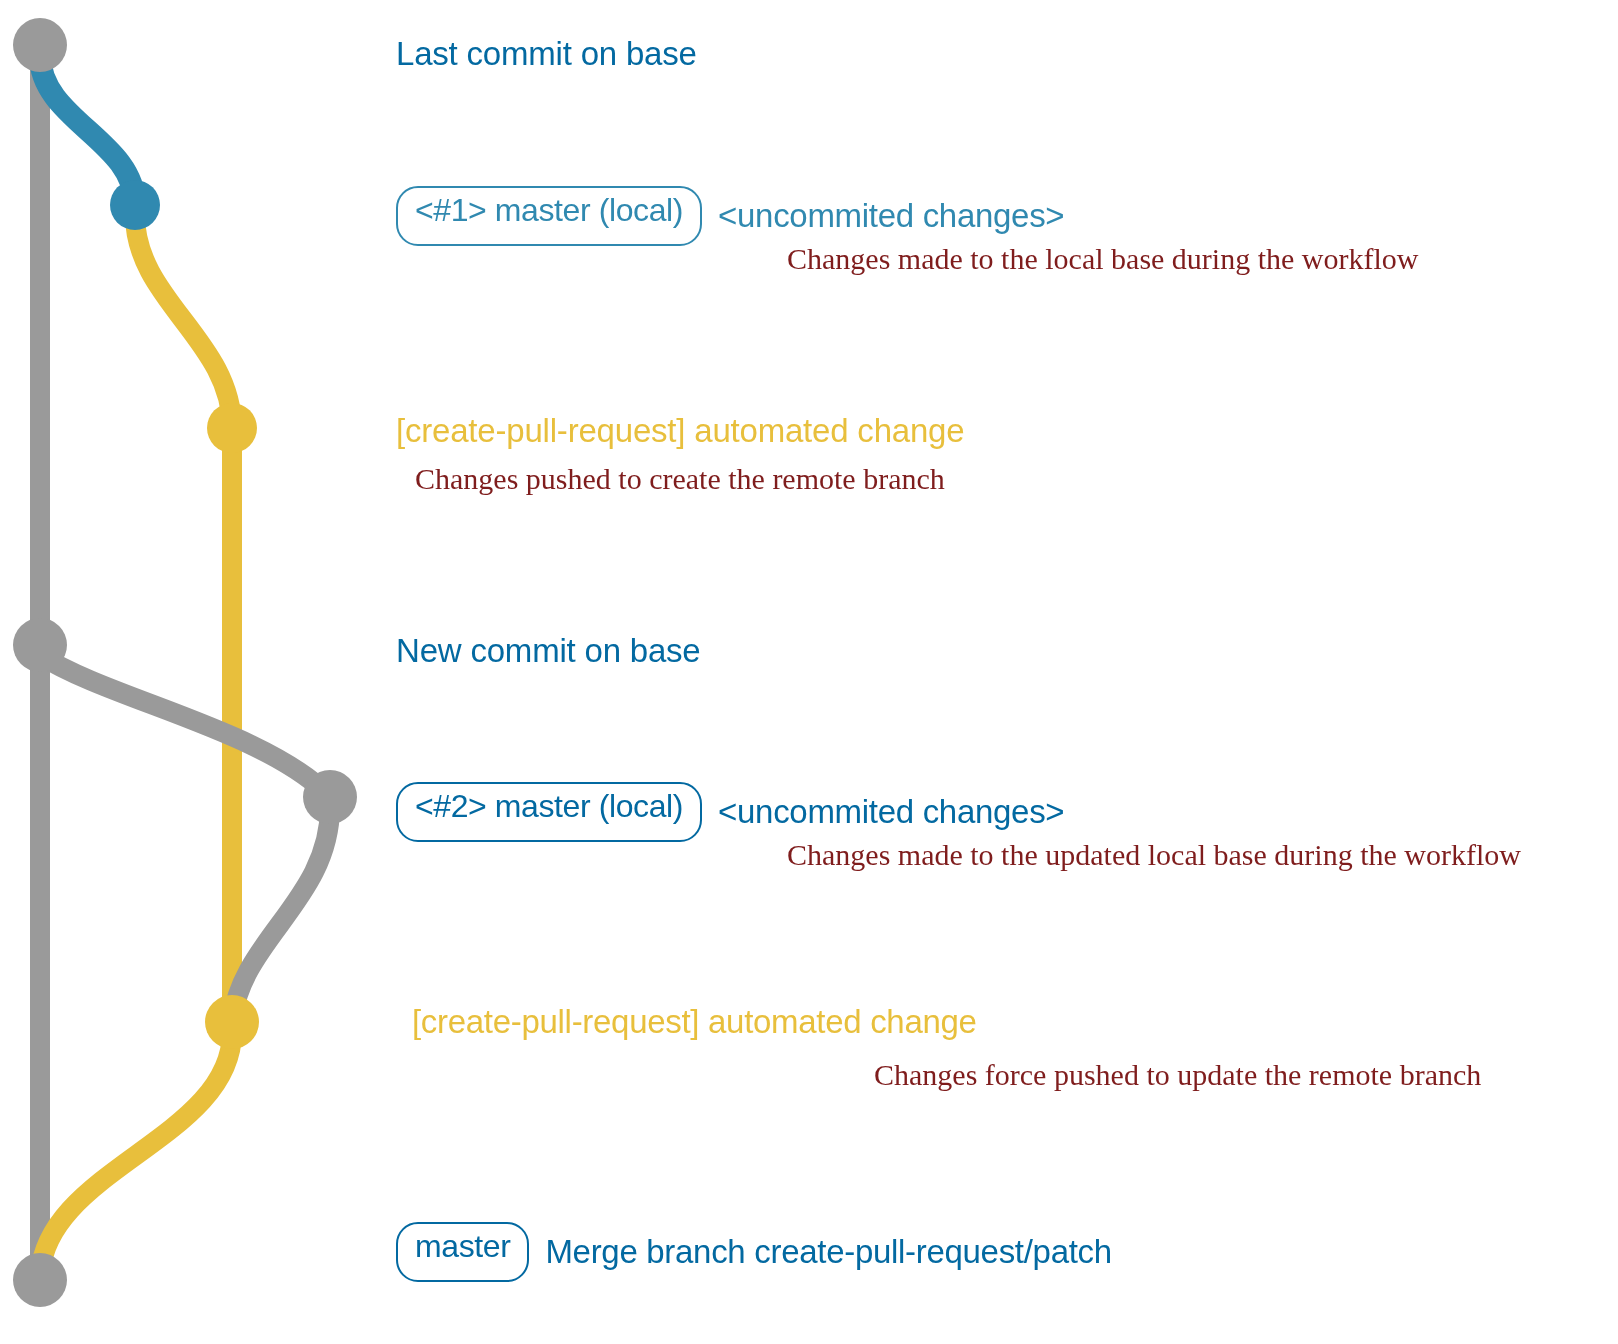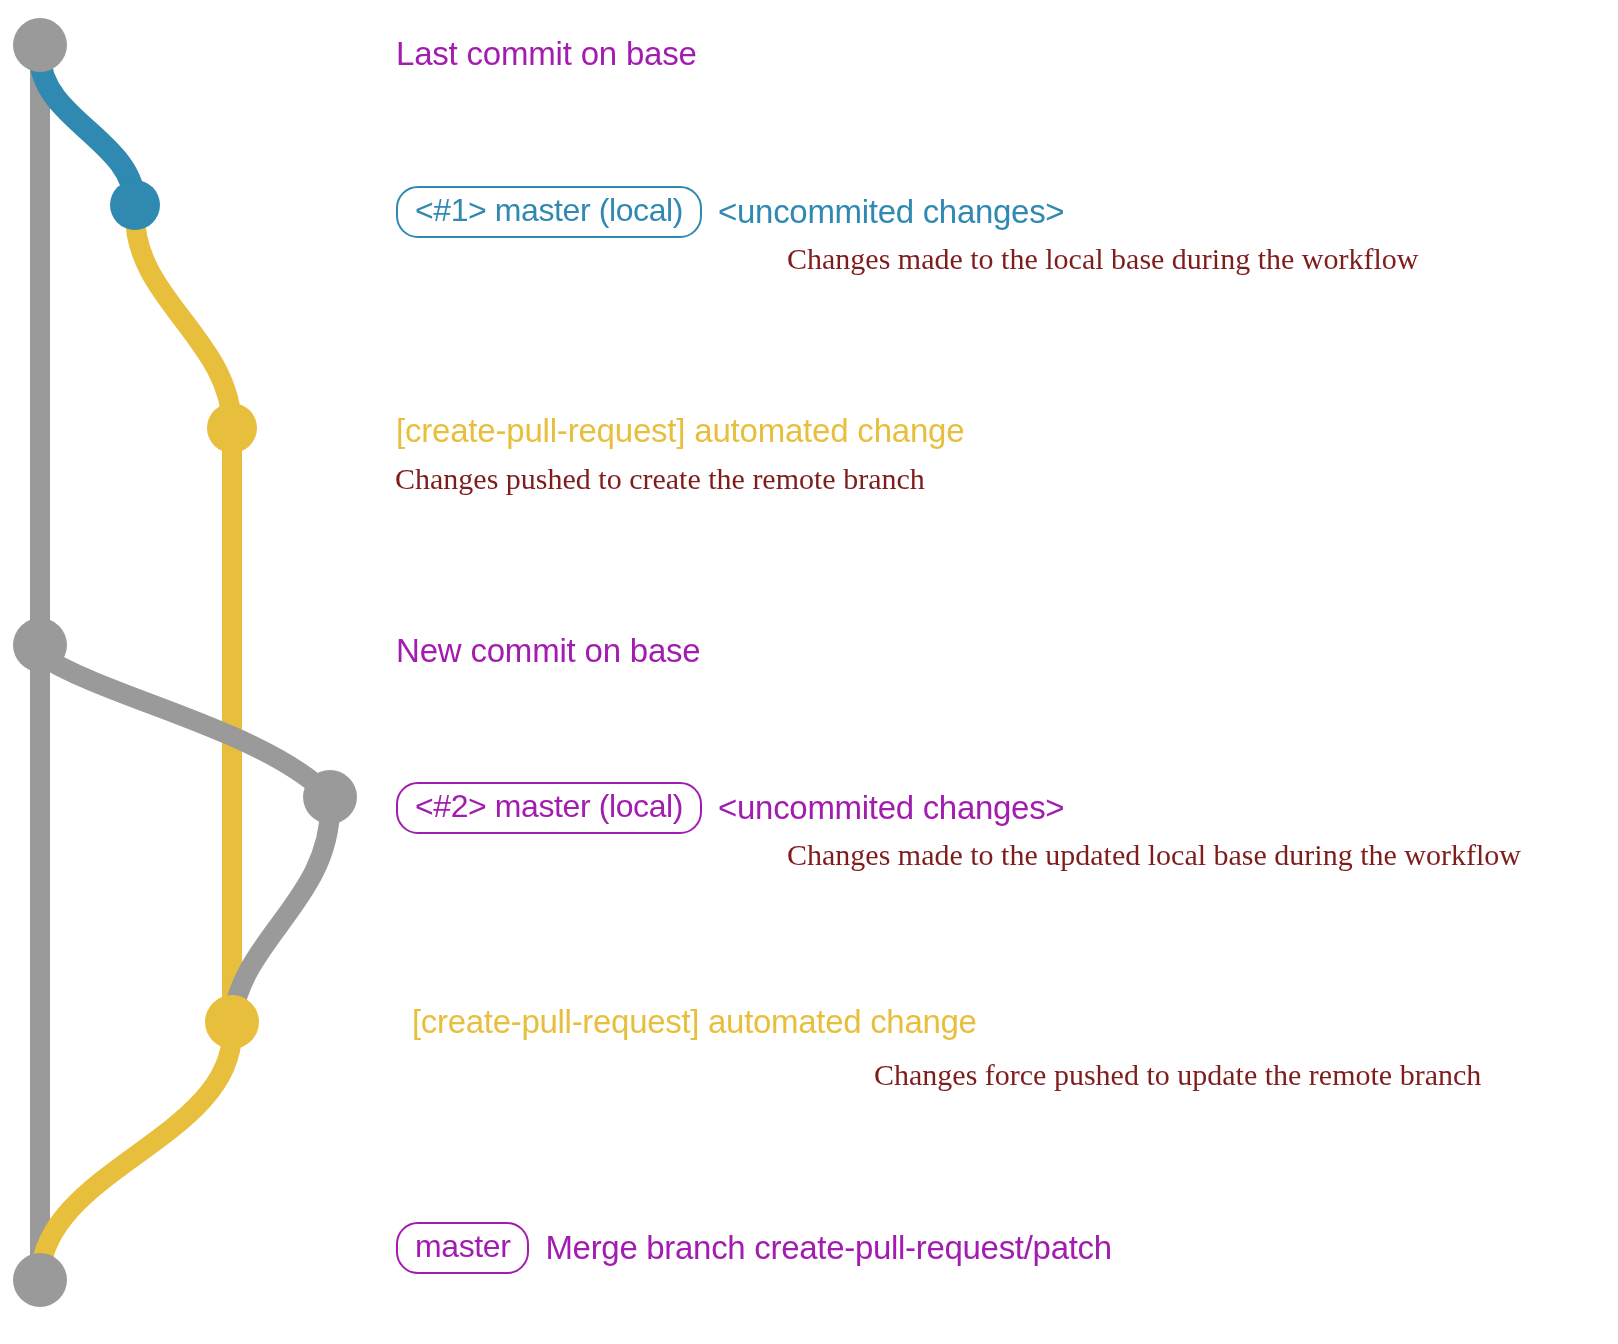--- a/index.html
+++ b/index.html
@@ -37,21 +37,21 @@
   }
   .plain-title {
     font-family: "Liberation Sans", sans-serif;
     font-size: 33px;
     letter-spacing: -0.2px;
   }
   .pill {
     display: inline-block;
     border: 2px solid currentColor;
     border-radius: 22px;
-    padding: 6px 17px 8px 17px;
+    padding: 6px 17px 16px 17px;
     font-family: "Liberation Sans", sans-serif;
     font-size: 32px;
     line-height: 1.05;
     letter-spacing: -0.4px;
     background: transparent;
   }
   .commit-msg {
     font-family: "Liberation Sans", sans-serif;
     font-size: 33px;
     letter-spacing: -0.3px;
@@ -60,21 +60,21 @@
   .desc {
     position: absolute;
     font-family: "Liberation Serif", serif;
     font-size: 30px;
     color: #7f1d1d;
     white-space: nowrap;
     letter-spacing: 0px;
   }
   .c-blue  { color: #3089b0; }
   .c-yellow{ color: #e8bf3c; }
-  .c-gray  { color: #a21caf; }
+  .c-gray  { color: #0369a1; }
 </style>
 </head>
 <body>
 
 <svg id="graph-canvas" viewBox="0 0 400 1344" width="400" height="1344" xmlns="http://www.w3.org/2000/svg">
 
   <path d="M 40 45 L 40 645 L 40 1280" stroke="#9a9a9a" stroke-width="20" fill="none" stroke-linecap="round"></path>
 
   <path d="M 40 55 C 40 120, 135 140, 135 205" stroke="#3089b0" stroke-width="22" fill="none" stroke-linecap="round"></path>
 
@@ -105,21 +105,21 @@
 
   <div class="row" style="left:396px; top:186px;">
     <span class="pill c-blue">&lt;#1&gt; master (local)</span>
     <span class="commit-msg c-blue">&lt;uncommited changes&gt;</span>
   </div>
   <div class="desc" style="left:787px; top:242px;">Changes made to the local base during the workflow</div>
 
   <div class="row" style="left:396px; top:412px;">
     <span class="plain-title c-yellow">[create-pull-request] automated change</span>
   </div>
-  <div class="desc" style="left:395px; top:462px;">Changes pushed to create the remote branch</div>
+  <div class="desc" style="left:415px; top:462px;">Changes pushed to create the remote branch</div>
 
   <div class="row" style="left:396px; top:632px;">
     <span class="plain-title c-gray">New commit on base</span>
   </div>
 
   <div class="row" style="left:396px; top:782px;">
     <span class="pill c-gray">&lt;#2&gt; master (local)</span>
     <span class="commit-msg c-gray">&lt;uncommited changes&gt;</span>
   </div>
   <div class="desc" style="left:787px; top:838px;">Changes made to the updated local base during the workflow</div>

